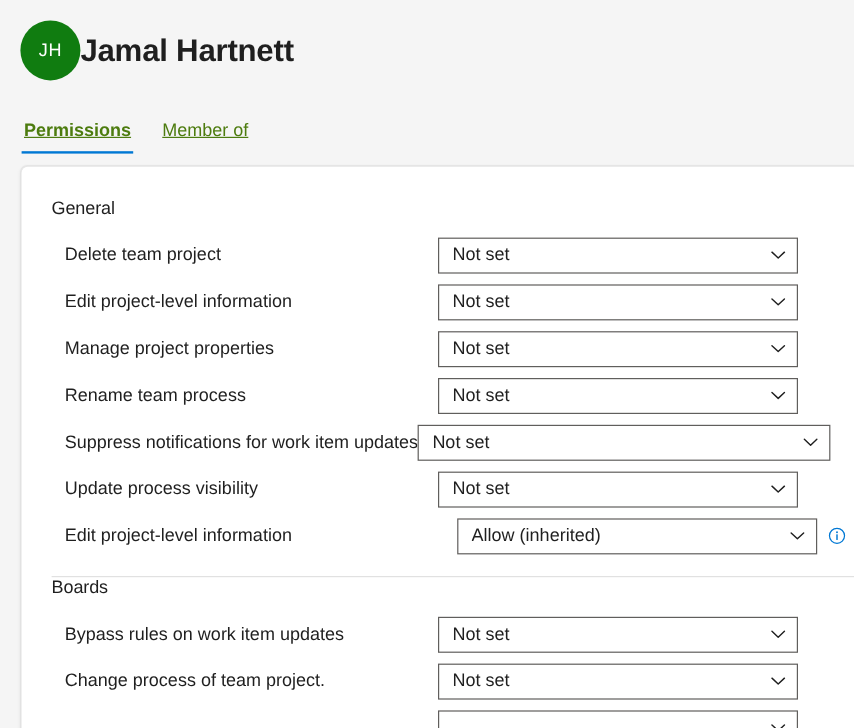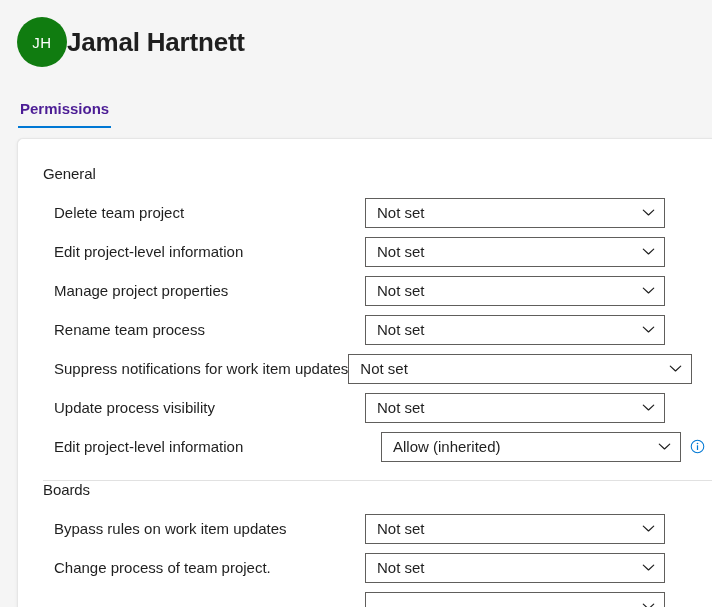--- a/index.html
+++ b/index.html
@@ -54,24 +54,25 @@
     display: flex;
     align-items: flex-end;
     gap: 22px;
     margin-top: 18px;
     padding-left: 1px;
     height: 40px;
   }
   .tab {
     position: relative;
     font-size: 15px;
-    color: #4c1d95;
+    color: #4d7c0f;
     padding: 0 2px 11px 2px;
     cursor: pointer;
     white-space: nowrap;
+    text-decoration: underline;
   }
   .tab.is-active {
     font-weight: 700;
   }
   .tab.is-active::after {
     content: "";
     position: absolute;
     left: 0;
     right: 0;
     bottom: 0;
@@ -186,20 +187,21 @@
 </head>
 <body>
 
 <div class="page-header">
   <div class="identity">
     <div class="avatar">JH</div>
     <div class="display-name">Jamal Hartnett</div>
   </div>
   <div class="tabs" id="tab-bar">
       <div class="tab is-active">Permissions</div>
+      <div class="tab">Member of</div>
     </div>
 </div>
 
 <div class="card">
   <div class="card-inner" id="sections-root">
       <div class="section">
         <div class="section-title">General</div>
         <div class="perm-row">
           <div class="perm-label">Delete team project</div>
           <div class="perm-control">

